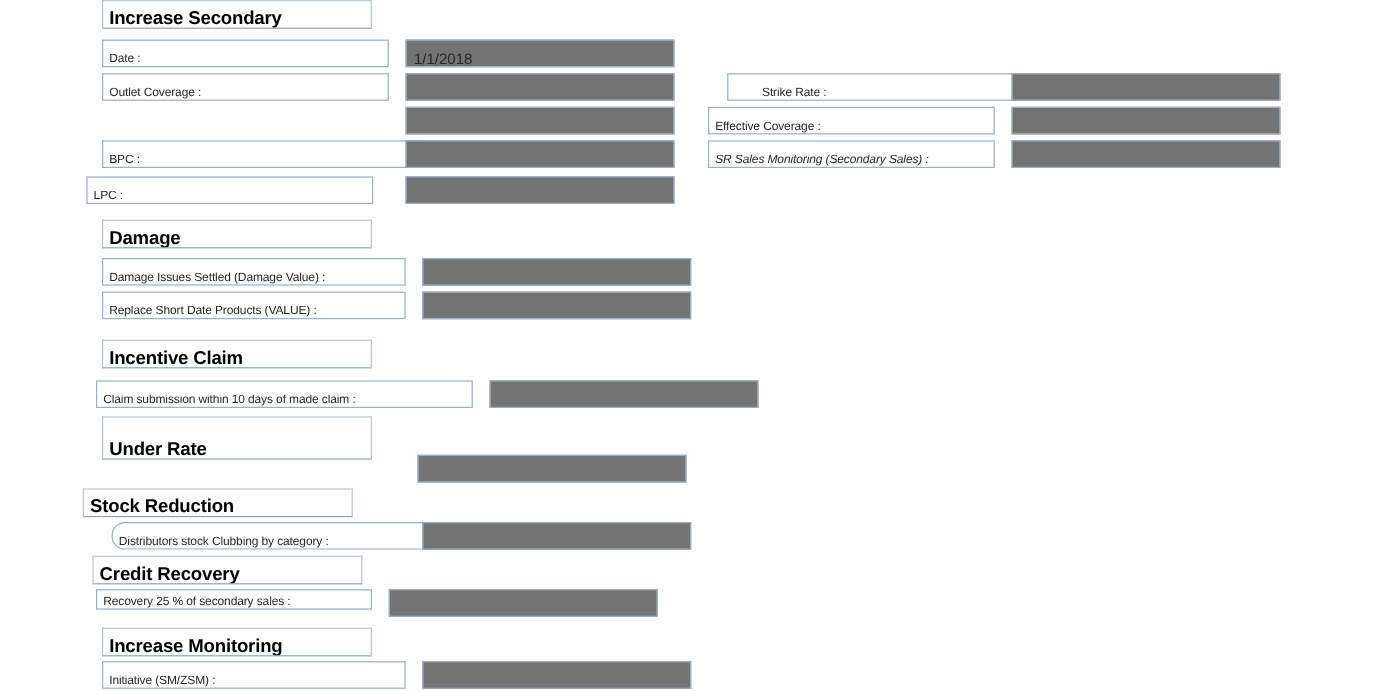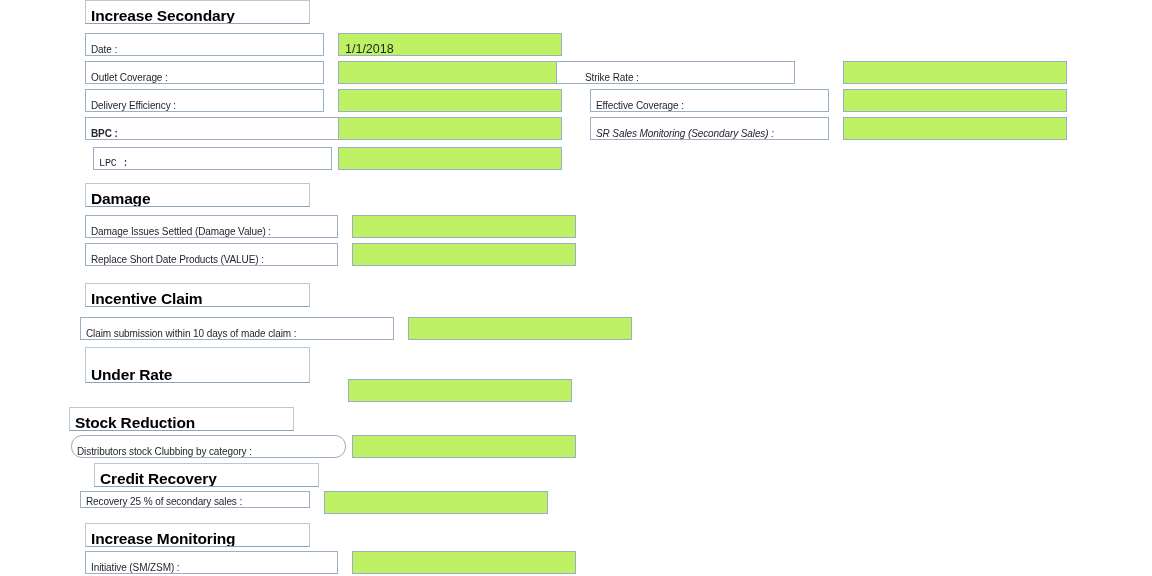--- a/index.html
+++ b/index.html
@@ -45,21 +45,21 @@
   .label-cell > span {
     font-size: 10px;
     line-height: 1;
     letter-spacing: -0.1px;
     color: #262626;
   }
 
   
   .value-cell {
     padding-left: 6px;
-    background: #bef264;
+    background: #737373;
   }
   .value-cell > span {
     font-size: 12.5px;
     line-height: 1;
     color: #262626;
   }
 
   
   .section-cell {
     border: 1px solid #b9c6d4;
@@ -86,39 +86,36 @@
     </div>
     <div class="cell value-cell" style="left: 338px; top: 33px; width: 224px; height: 23px;">
       <span>1/1/2018</span>
     </div>
     <div class="cell label-cell" style="left: 85px; top: 61px; width: 239px; height: 23px;">
       <span>Outlet Coverage :</span>
     </div>
     <div class="cell value-cell" style="left: 338px; top: 61px; width: 224px; height: 23px;">
       <span></span>
     </div>
-    <div class="cell label-cell" style="left: 85px; top: 89px; width: 239px; height: 23px;">
-      <span>Delivery Efficiency :</span>
-    </div>
     <div class="cell value-cell" style="left: 338px; top: 89px; width: 224px; height: 23px;">
       <span></span>
     </div>
-    <div class="cell label-cell" style="left: 85px; top: 117px; width: 270px; height: 23px; font-weight: bold;">
+    <div class="cell label-cell" style="left: 85px; top: 117px; width: 270px; height: 23px;">
       <span>BPC  :</span>
     </div>
     <div class="cell value-cell" style="left: 338px; top: 117px; width: 224px; height: 23px;">
       <span></span>
     </div>
-    <div class="cell label-cell" style="left: 93px; top: 147px; width: 239px; height: 23px; font-family: Liberation Mono, monospace;">
+    <div class="cell label-cell" style="left: 72px; top: 147px; width: 239px; height: 23px;">
       <span>LPC  :</span>
     </div>
     <div class="cell value-cell" style="left: 338px; top: 147px; width: 224px; height: 23px;">
       <span></span>
     </div>
-    <div class="cell label-cell" style="left: 556px; top: 61px; width: 239px; height: 23px; padding-left: 28px;">
+    <div class="cell label-cell" style="left: 606px; top: 61px; width: 239px; height: 23px; padding-left: 28px;">
       <span>Strike Rate  :</span>
     </div>
     <div class="cell value-cell" style="left: 843px; top: 61px; width: 224px; height: 23px;">
       <span></span>
     </div>
     <div class="cell label-cell" style="left: 590px; top: 89px; width: 239px; height: 23px;">
       <span>Effective Coverage :</span>
     </div>
     <div class="cell value-cell" style="left: 843px; top: 89px; width: 224px; height: 23px;">
       <span></span>
@@ -155,27 +152,27 @@
     </div>
     <div class="cell section-cell" style="left: 85px; top: 347px; width: 225px; height: 36px;">
       <span>Under Rate</span>
     </div>
     <div class="cell value-cell" style="left: 348px; top: 379px; width: 224px; height: 23px;">
       <span></span>
     </div>
     <div class="cell section-cell" style="left: 69px; top: 407px; width: 225px; height: 24px;">
       <span>Stock Reduction</span>
     </div>
-    <div class="cell label-cell" style="left: 71px; top: 435px; width: 275px; height: 23px; border-radius: 11px;">
+    <div class="cell label-cell" style="left: 93px; top: 435px; width: 275px; height: 23px; border-radius: 11px;">
       <span>Distributors stock Clubbing by category :</span>
     </div>
     <div class="cell value-cell" style="left: 352px; top: 435px; width: 224px; height: 23px;">
       <span></span>
     </div>
-    <div class="cell section-cell" style="left: 94px; top: 463px; width: 225px; height: 24px;">
+    <div class="cell section-cell" style="left: 77px; top: 463px; width: 225px; height: 24px;">
       <span>Credit Recovery</span>
     </div>
     <div class="cell label-cell" style="left: 80px; top: 491px; width: 230px; height: 17px;">
       <span>Recovery 25 % of secondary sales :</span>
     </div>
     <div class="cell value-cell" style="left: 324px; top: 491px; width: 224px; height: 23px;">
       <span></span>
     </div>
     <div class="cell section-cell" style="left: 85px; top: 523px; width: 225px; height: 24px;">
       <span>Increase Monitoring</span>

